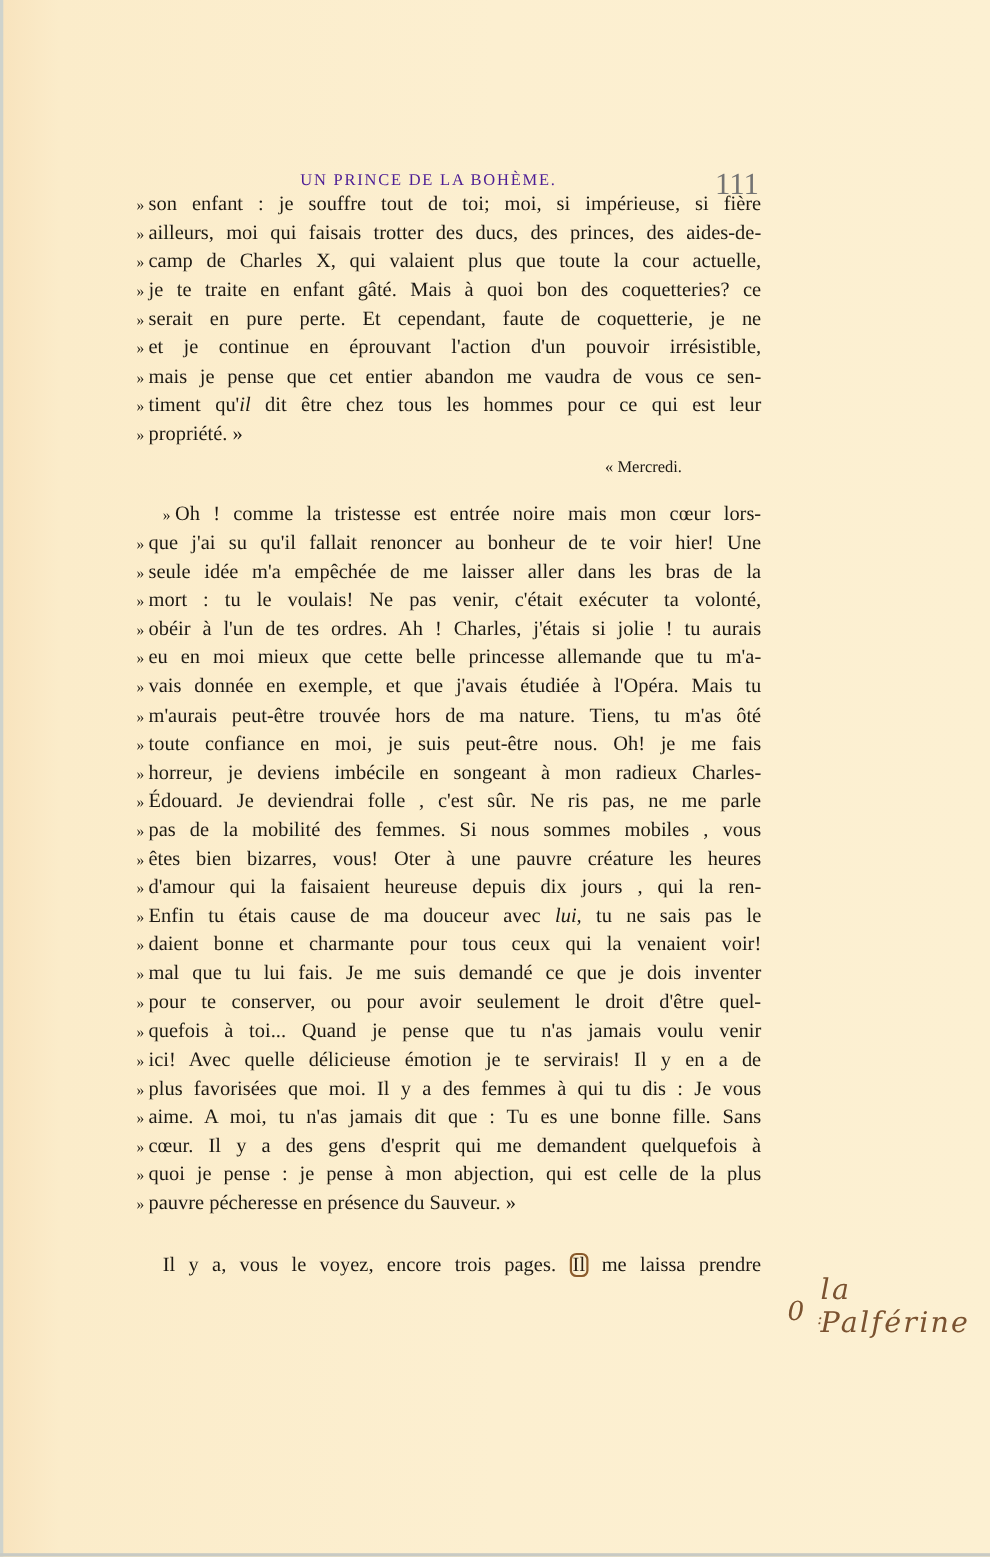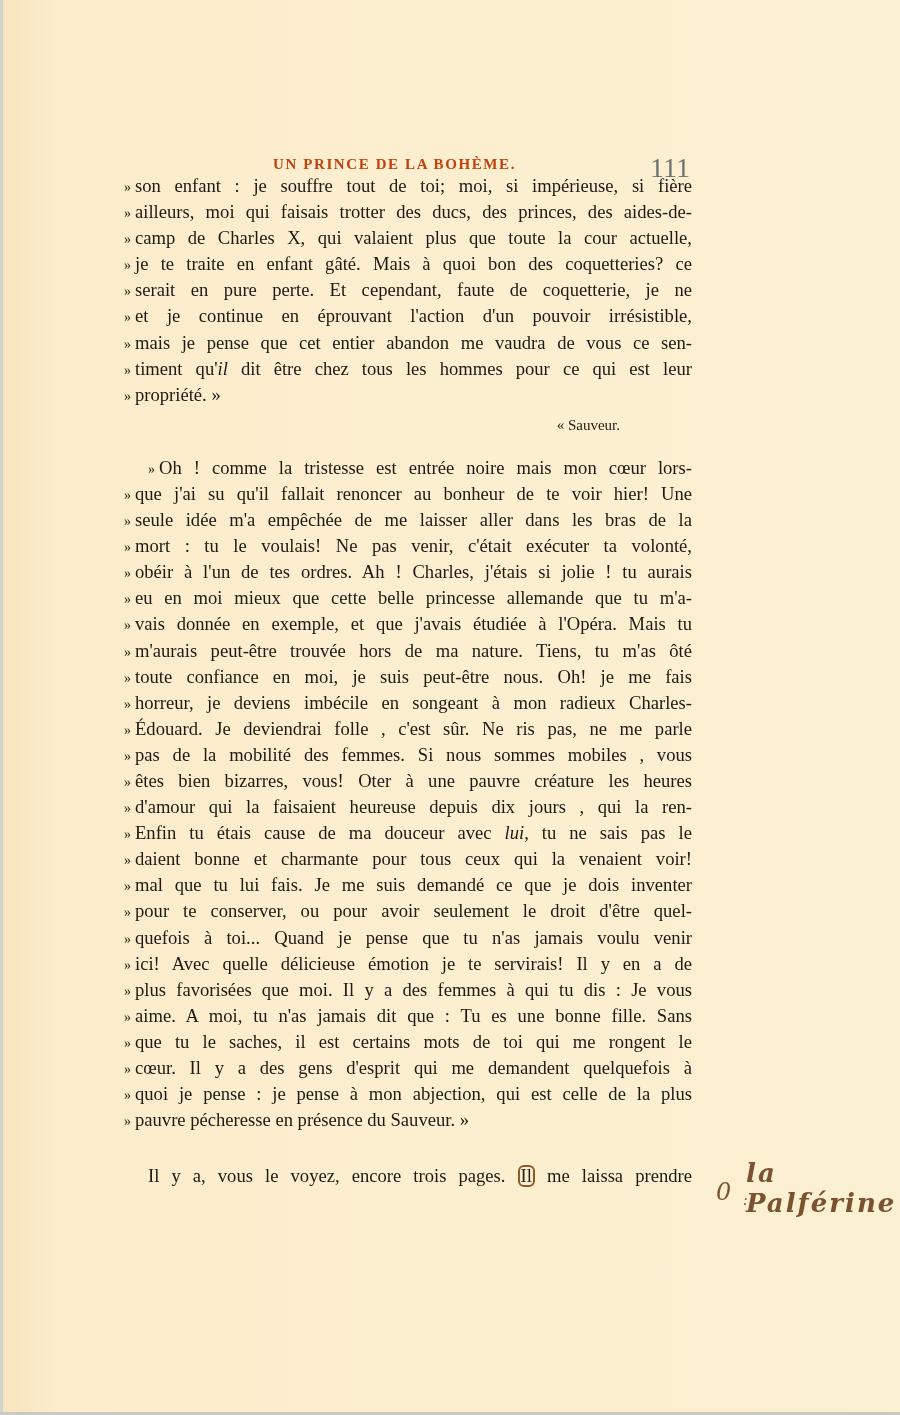--- a/index.html
+++ b/index.html
@@ -11,22 +11,22 @@
       font-family: "Liberation Serif", "DejaVu Serif", serif;
       color: #1e1a14;
     }
     .left-edge { position: absolute; left: 0; top: 0; width: 3px; height: 1415px; background: #cfd3cc; }
     .bottom-edge { position: absolute; left: 0; bottom: 0; width: 900px; height: 3px; background: #c8cac4; }
     .header {
       position: absolute; top: 152px; left: 128px; width: 562px; height: 28px;
     }
     .running-title {
       position: absolute; left: 145px; top: 4px;
-      font-size: 15px; letter-spacing: 1.6px; font-weight: bold;
-      font-variant: small-caps; color: #c2410c;
+      font-size: 15px; letter-spacing: 1.6px; font-weight: normal;
+      font-variant: small-caps; color: #4c1d95;
     }
     .page-number {
       position: absolute; right: 0; top: 0;
       font-size: 28px; color: #737373;
     }
     .text {
       position: absolute; top: 173px; left: 124px; width: 568px;
       font-size: 18.6px; line-height: 26.1px;
     }
     .line {
@@ -44,21 +44,21 @@
     .ital { font-style: italic; }
     .mark-box {
       display: inline-block; border: 2px solid #8a5a2b; border-radius: 6px;
       padding: 0 1px; line-height: 18px; color: #2a1f14;
     }
     .annotation {
       position: absolute; left: 712px; top: 1158px; width: 160px; height: 60px;
       color: #7a5230; font-family: "DejaVu Serif", serif; font-style: italic;
     }
     .annotation .mark-o { position: absolute; left: 4px; top: 20px; font-size: 24px; }
-    .annotation .mark-text { position: absolute; left: 34px; top: 0; font-size: 26px; letter-spacing: 2px; font-weight: bold; }
+    .annotation .mark-text { position: absolute; left: 34px; top: 0; font-size: 26px; letter-spacing: 2px; }
     .annotation .mark-dots { position: absolute; left: 31px; top: 38px; font-size: 14px; line-height: 8px; }
   </style>
 </head>
 <body>
 
 <div class="left-edge"></div>
 <div class="bottom-edge"></div>
 
 <div class="header">
   <span class="running-title">UN PRINCE DE LA BOHÈME.</span>
@@ -70,21 +70,21 @@
       <span class="line"><span class="q">»</span><span>son enfant : je souffre tout de toi; moi, si impérieuse, si fière</span></span>
       <span class="line"><span class="q">»</span><span>ailleurs, moi qui faisais trotter des ducs, des princes, des aides-de-</span></span>
       <span class="line"><span class="q">»</span><span>camp de Charles X, qui valaient plus que toute la cour actuelle,</span></span>
       <span class="line"><span class="q">»</span><span>je te traite en enfant gâté. Mais à quoi bon des coquetteries? ce</span></span>
       <span class="line"><span class="q">»</span><span>serait en pure perte. Et cependant, faute de coquetterie, je ne</span></span>
       <span class="line"><span class="q">»</span><span>et je continue en éprouvant l'action d'un pouvoir irrésistible,</span></span>
       <span class="line"><span class="q">»</span><span>mais je pense que cet entier abandon me vaudra de vous ce sen-</span></span>
       <span class="line"><span class="q">»</span><span>timent qu'</span><span class="ital">il</span><span> dit être chez tous les hommes pour ce qui est leur</span></span>
       <span class="line short"><span class="q">»</span><span>propriété. »</span></span>
     </div>
-  <span class="signature">« Sauveur.</span>
+  <span class="signature">« Mercredi.</span>
   <div id="part2">
       <span class="line para-start"><span class="q">»</span><span>Oh ! comme la tristesse est entrée noire mais mon cœur lors-</span></span>
       <span class="line"><span class="q">»</span><span>que j'ai su qu'il fallait renoncer au bonheur de te voir hier! Une</span></span>
       <span class="line"><span class="q">»</span><span>seule idée m'a empêchée de me laisser aller dans les bras de la</span></span>
       <span class="line"><span class="q">»</span><span>mort : tu le voulais! Ne pas venir, c'était exécuter ta volonté,</span></span>
       <span class="line"><span class="q">»</span><span>obéir à l'un de tes ordres. Ah ! Charles, j'étais si jolie ! tu aurais</span></span>
       <span class="line"><span class="q">»</span><span>eu en moi mieux que cette belle princesse allemande que tu m'a-</span></span>
       <span class="line"><span class="q">»</span><span>vais donnée en exemple, et que j'avais étudiée à l'Opéra. Mais tu</span></span>
       <span class="line"><span class="q">»</span><span>m'aurais peut-être trouvée hors de ma nature. Tiens, tu m'as ôté</span></span>
       <span class="line"><span class="q">»</span><span>toute confiance en moi, je suis peut-être nous. Oh! je me fais</span></span>
@@ -94,21 +94,20 @@
       <span class="line"><span class="q">»</span><span>êtes bien bizarres, vous! Oter à une pauvre créature les heures</span></span>
       <span class="line"><span class="q">»</span><span>d'amour qui la faisaient heureuse depuis dix jours , qui la ren-</span></span>
       <span class="line"><span class="q">»</span><span>Enfin tu étais cause de ma douceur avec </span><span class="ital">lui,</span><span> tu ne sais pas le</span></span>
       <span class="line"><span class="q">»</span><span>daient bonne et charmante pour tous ceux qui la venaient voir!</span></span>
       <span class="line"><span class="q">»</span><span>mal que tu lui fais. Je me suis demandé ce que je dois inventer</span></span>
       <span class="line"><span class="q">»</span><span>pour te conserver, ou pour avoir seulement le droit d'être quel-</span></span>
       <span class="line"><span class="q">»</span><span>quefois à toi... Quand je pense que tu n'as jamais voulu venir</span></span>
       <span class="line"><span class="q">»</span><span>ici! Avec quelle délicieuse émotion je te servirais! Il y en a de</span></span>
       <span class="line"><span class="q">»</span><span>plus favorisées que moi. Il y a des femmes à qui tu dis : Je vous</span></span>
       <span class="line"><span class="q">»</span><span>aime. A moi, tu n'as jamais dit que : Tu es une bonne fille. Sans</span></span>
-      <span class="line"><span class="q">»</span><span>que tu le saches, il est certains mots de toi qui me rongent le</span></span>
       <span class="line"><span class="q">»</span><span>cœur. Il y a des gens d'esprit qui me demandent quelquefois à</span></span>
       <span class="line"><span class="q">»</span><span>quoi je pense : je pense à mon abjection, qui est celle de la plus</span></span>
       <span class="line short"><span class="q">»</span><span>pauvre pécheresse en présence du Sauveur. »</span></span>
     </div>
   <span class="line indent">
     <span>Il y a, vous le voyez, encore trois pages.</span>
     <span class="mark-box">Il</span>
     <span>me laissa prendre</span>
   </span>
 </div>

